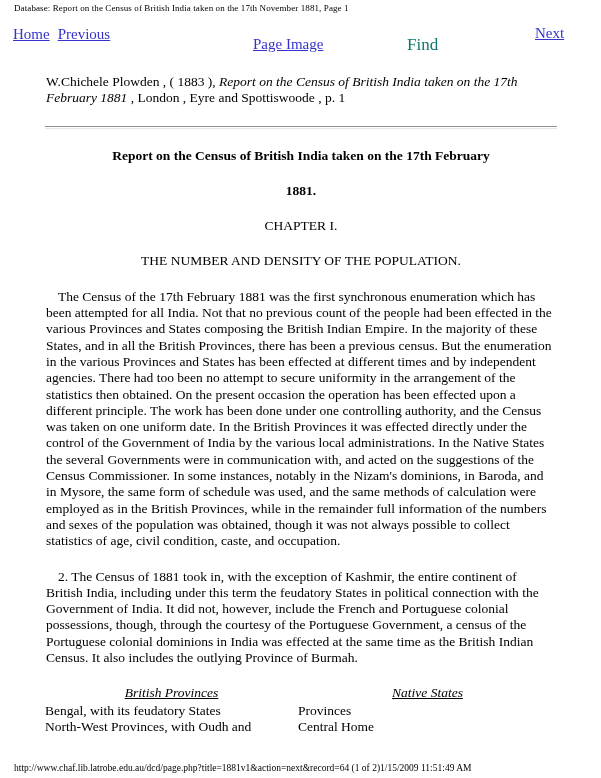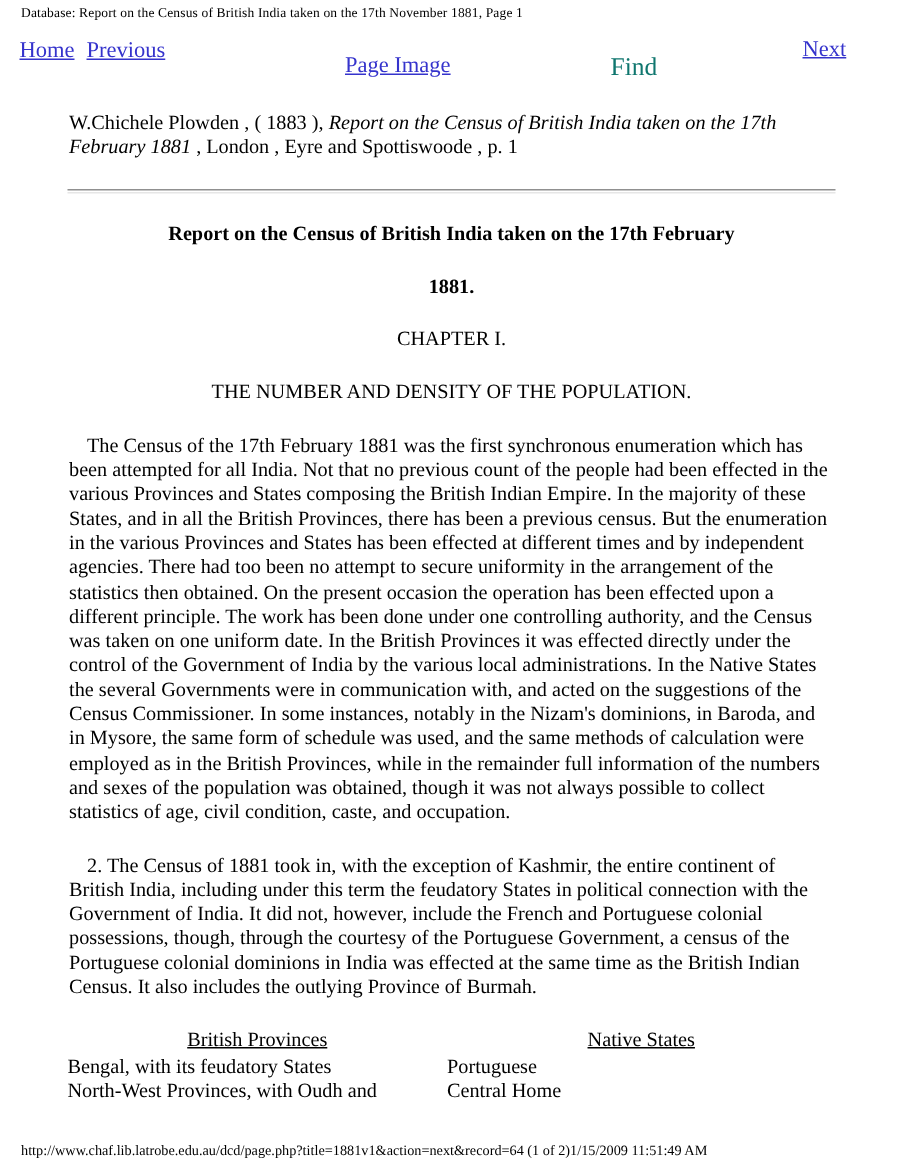--- a/index.html
+++ b/index.html
@@ -11,21 +11,21 @@
   }
   a { color:#3533cc; text-decoration:underline; cursor:pointer; }
 
   .print-title {
     position:absolute; left:14px; top:3px;
     font-size:9px; letter-spacing:0.1px; white-space:nowrap;
   }
   .nav-link { font-size:15px; }
   .nav-home-prev { position:absolute; left:13px; top:25px; white-space:nowrap; }
   .nav-home-prev a { margin-right:4px; }
-  .nav-page-image { position:absolute; left:230px; top:36px; }
+  .nav-page-image { position:absolute; left:253px; top:36px; }
   .nav-find { position:absolute; left:407px; top:35px; font-size:17px; color:#0f766e; }
   .nav-next { position:absolute; left:535px; top:25px; }
 
   .main {
     position:absolute; left:45px; top:55px; width:512px;
     font-size:13.5px; line-height:16.3px;
   }
   .citation { margin:0; }
   .citation .em { font-style:italic; }
 
@@ -36,21 +36,21 @@
 
   .main p { margin:19px 1px; }
   .heading-bold { text-align:center; font-weight:bold; }
   .heading-plain { text-align:center; }
   .body-par { text-indent:12px; text-align:left; }
 
   .ptable { margin-top:17px; display:flex; }
   .ptable .col1 { width:253px; }
   .ptable .col2 { width:259px; }
   .ptable .col-header { text-align:center; margin-bottom:1px; }
-  .ptable .col-header span { text-decoration:underline; }
+  .ptable .col-header span { text-decoration:underline;font-style:italic; }
   .ptable .item { line-height:16.3px; white-space:nowrap; }
 
   .print-footer {
     position:absolute; left:14px; top:763px;
     font-size:9.5px; letter-spacing:0px; white-space:nowrap;
   }
 </style>
 </head>
 <body>
 
@@ -78,19 +78,19 @@
   <p class="body-par">2. The Census of 1881 took in, with the exception of Kashmir, the entire continent of British India, including under this term the feudatory States in political connection with the Government of India. It did not, however, include the French and Portuguese colonial possessions, though, through the courtesy of the Portuguese Government, a census of the Portuguese colonial dominions in India was effected at the same time as the British Indian Census. It also includes the outlying Province of Burmah.</p>
 
   <div class="ptable">
     <div class="col1">
       <div class="col-header"><span>British Provinces</span></div>
       <div class="item">Bengal, with its feudatory States</div>
       <div class="item">North-West Provinces, with Oudh and</div>
     </div>
     <div class="col2">
       <div class="col-header"><span>Native States</span></div>
-      <div class="item">Portuguese</div>
+      <div class="item">Provinces</div>
       <div class="item">Central Home</div>
     </div>
   </div>
 </div>
 
 <div class="print-footer">http://www.chaf.lib.latrobe.edu.au/dcd/page.php?title=1881v1&amp;action=next&amp;record=64 (1 of 2)1/15/2009 11:51:49 AM</div>
 
 </body></html>

